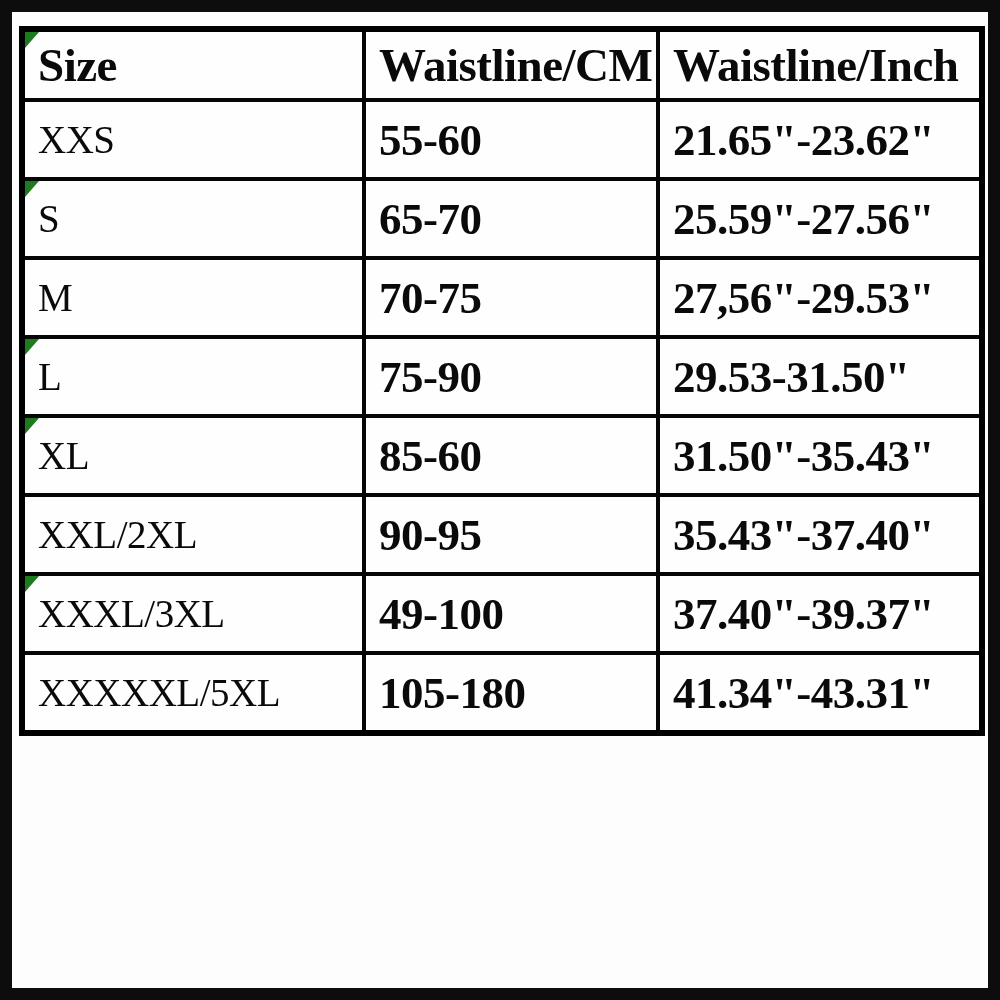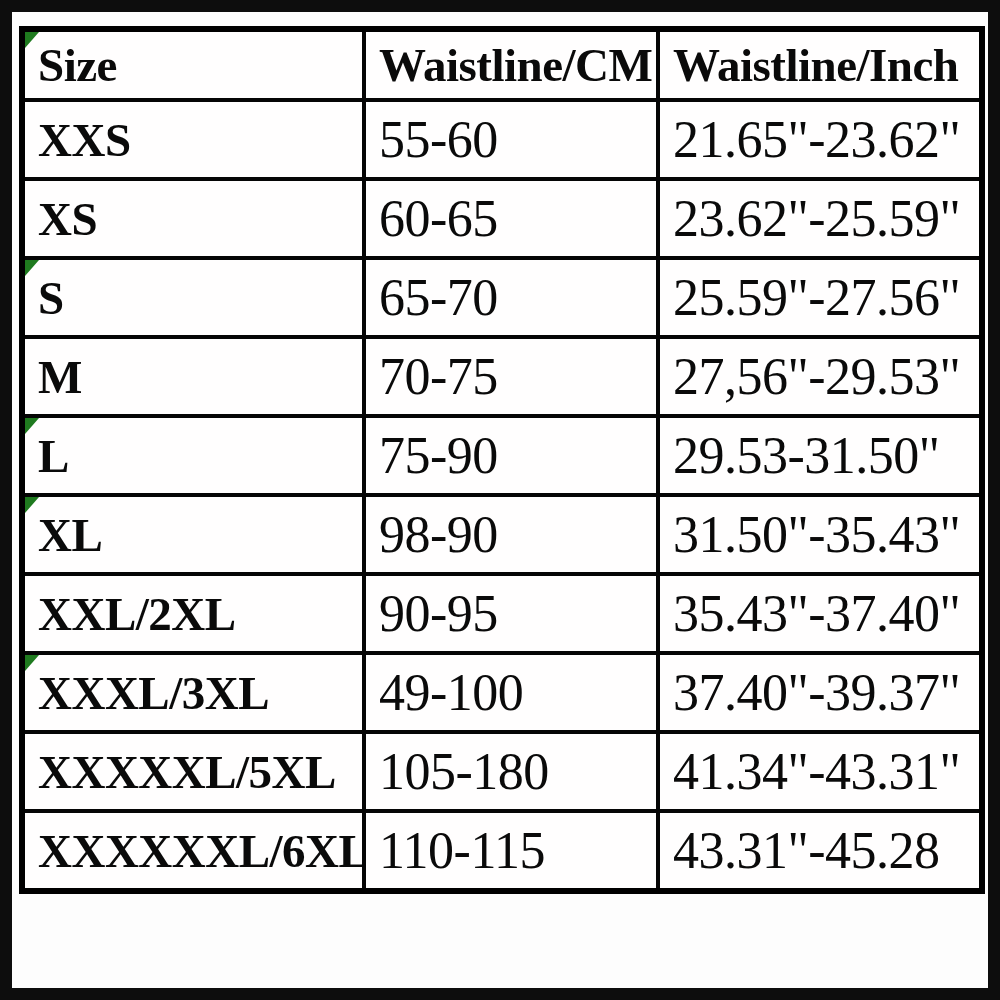--- a/index.html
+++ b/index.html
@@ -48,27 +48,27 @@
     white-space: nowrap;
   }
   th {
     height: 66px;
     font-size: 47px;
     font-weight: bold;
     letter-spacing: -0.5px;
   }
   td {
     height: 75px;
-    font-size: 52px;
-    font-weight: normal;
+    font-size: 45px;
+    font-weight: bold;
     letter-spacing: -0.5px;
   }
   td.size-cell {
-    font-size: 47px;
-    font-weight: bold;
+    font-size: 39px;
+    font-weight: normal;
   }
   .corner-flag {
     position: absolute;
     left: 0;
     top: 0;
     width: 14px;
     height: 16px;
     background: #1f7a1f;
     clip-path: polygon(0 0, 100% 0, 0 100%);
   }
@@ -97,59 +97,49 @@
         </th>
       </tr>
     </thead>
     <tbody id="rows-body">
         <tr>
           <td class="size-cell"><span>XXS</span></td>
           <td class=""><span>55-60</span></td>
           <td class=""><span>21.65"-23.62"</span></td>
         </tr>
         <tr>
-          <td class="size-cell"><span>XS</span></td>
-          <td class=""><span>60-65</span></td>
-          <td class=""><span>23.62"-25.59"</span></td>
-        </tr>
-        <tr>
           <td class="size-cell"><span class="corner-flag" style="background: rgb(31, 122, 31);"></span><span>S</span></td>
           <td class=""><span>65-70</span></td>
           <td class=""><span>25.59"-27.56"</span></td>
         </tr>
         <tr>
           <td class="size-cell"><span>M</span></td>
           <td class=""><span>70-75</span></td>
           <td class=""><span>27,56"-29.53"</span></td>
         </tr>
         <tr>
           <td class="size-cell"><span class="corner-flag" style="background: rgb(31, 122, 31);"></span><span>L</span></td>
           <td class=""><span>75-90</span></td>
           <td class=""><span>29.53-31.50"</span></td>
         </tr>
         <tr>
           <td class="size-cell"><span class="corner-flag" style="background: rgb(31, 122, 31);"></span><span>XL</span></td>
-          <td class=""><span>98-90</span></td>
+          <td class=""><span>85-60</span></td>
           <td class=""><span>31.50"-35.43"</span></td>
         </tr>
         <tr>
           <td class="size-cell"><span>XXL/2XL</span></td>
           <td class=""><span>90-95</span></td>
           <td class=""><span>35.43"-37.40"</span></td>
         </tr>
         <tr>
           <td class="size-cell"><span class="corner-flag" style="background: rgb(31, 122, 31);"></span><span>XXXL/3XL</span></td>
           <td class=""><span>49-100</span></td>
           <td class=""><span>37.40"-39.37"</span></td>
         </tr>
         <tr>
           <td class="size-cell"><span>XXXXXL/5XL</span></td>
           <td class=""><span>105-180</span></td>
           <td class=""><span>41.34"-43.31"</span></td>
         </tr>
-        <tr>
-          <td class="size-cell"><span>XXXXXXL/6XL</span></td>
-          <td class=""><span>110-115</span></td>
-          <td class=""><span>43.31"-45.28</span></td>
-        </tr>
       </tbody>
   </table>
 </div>
 
 </body></html>

